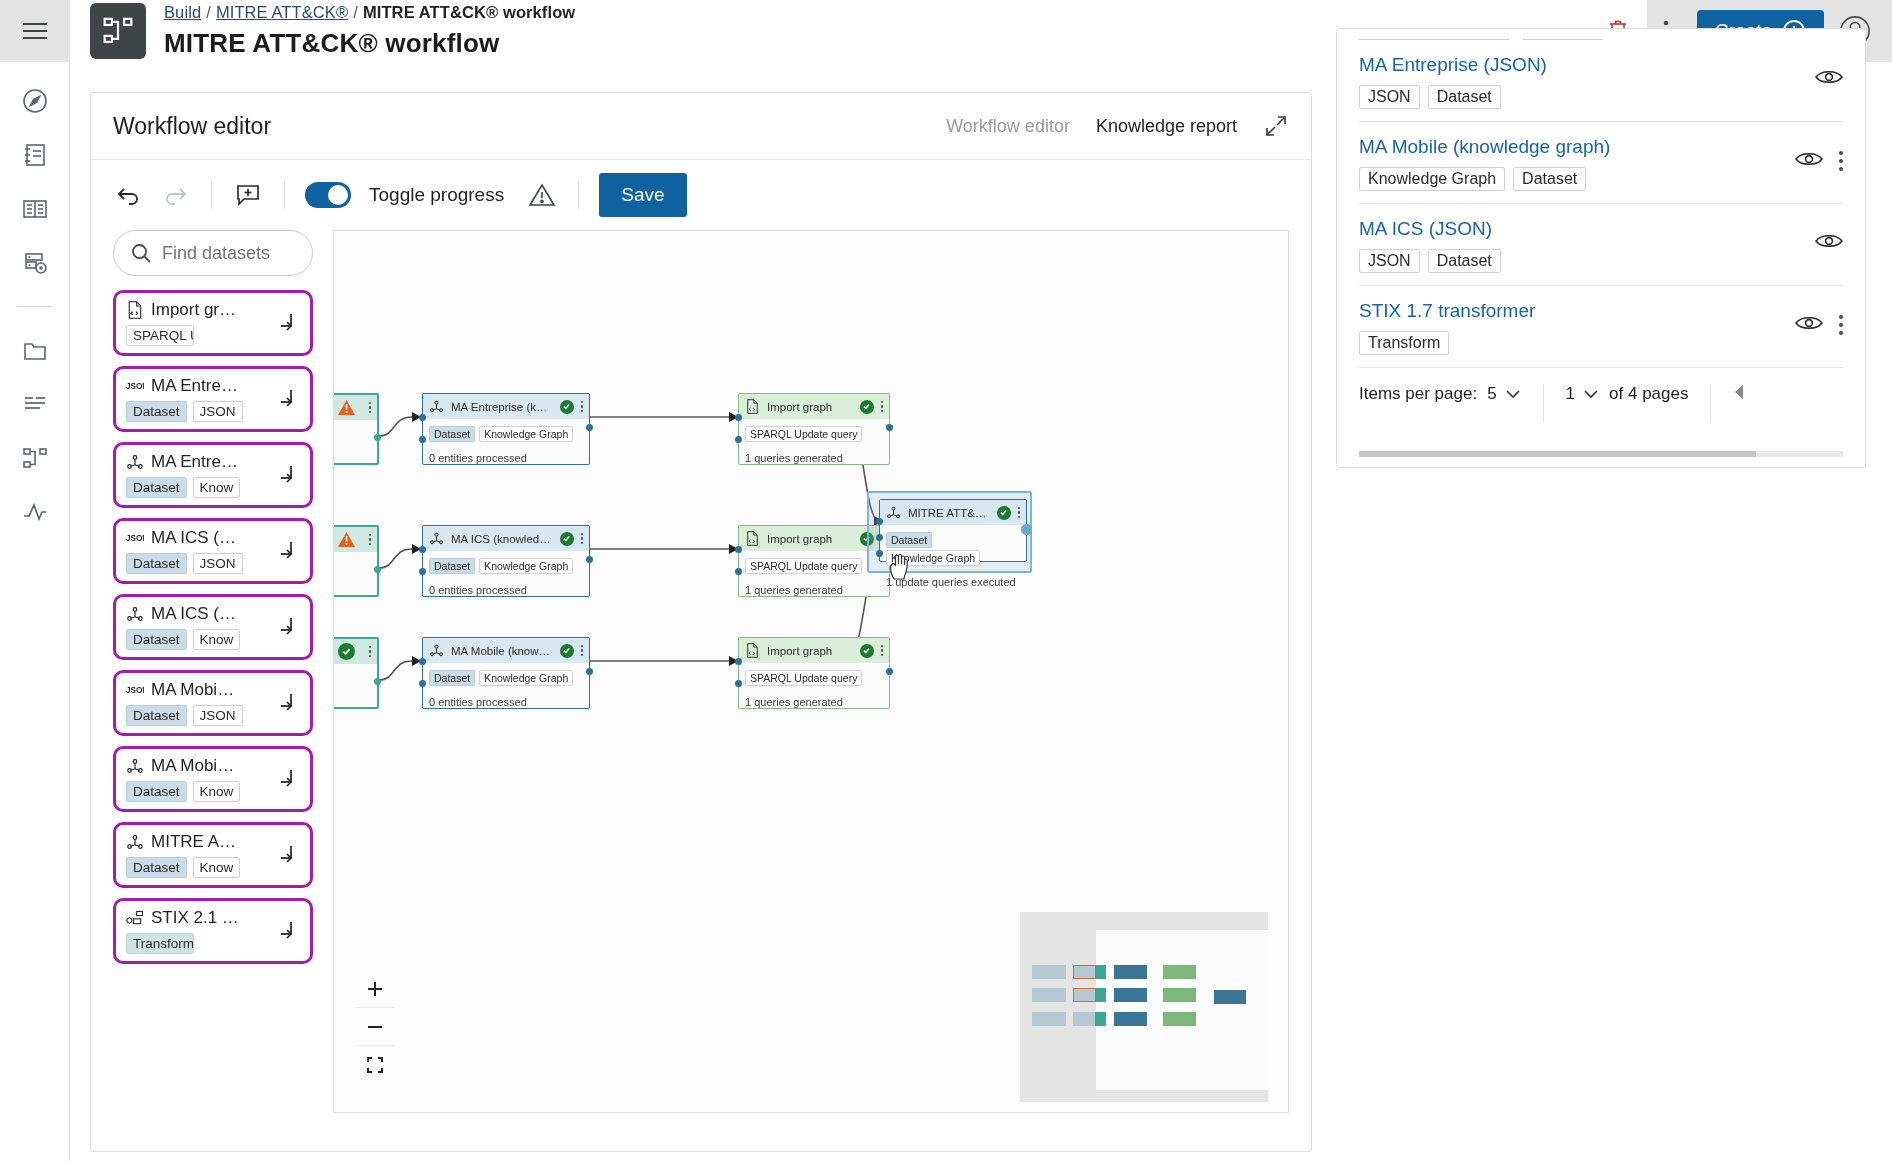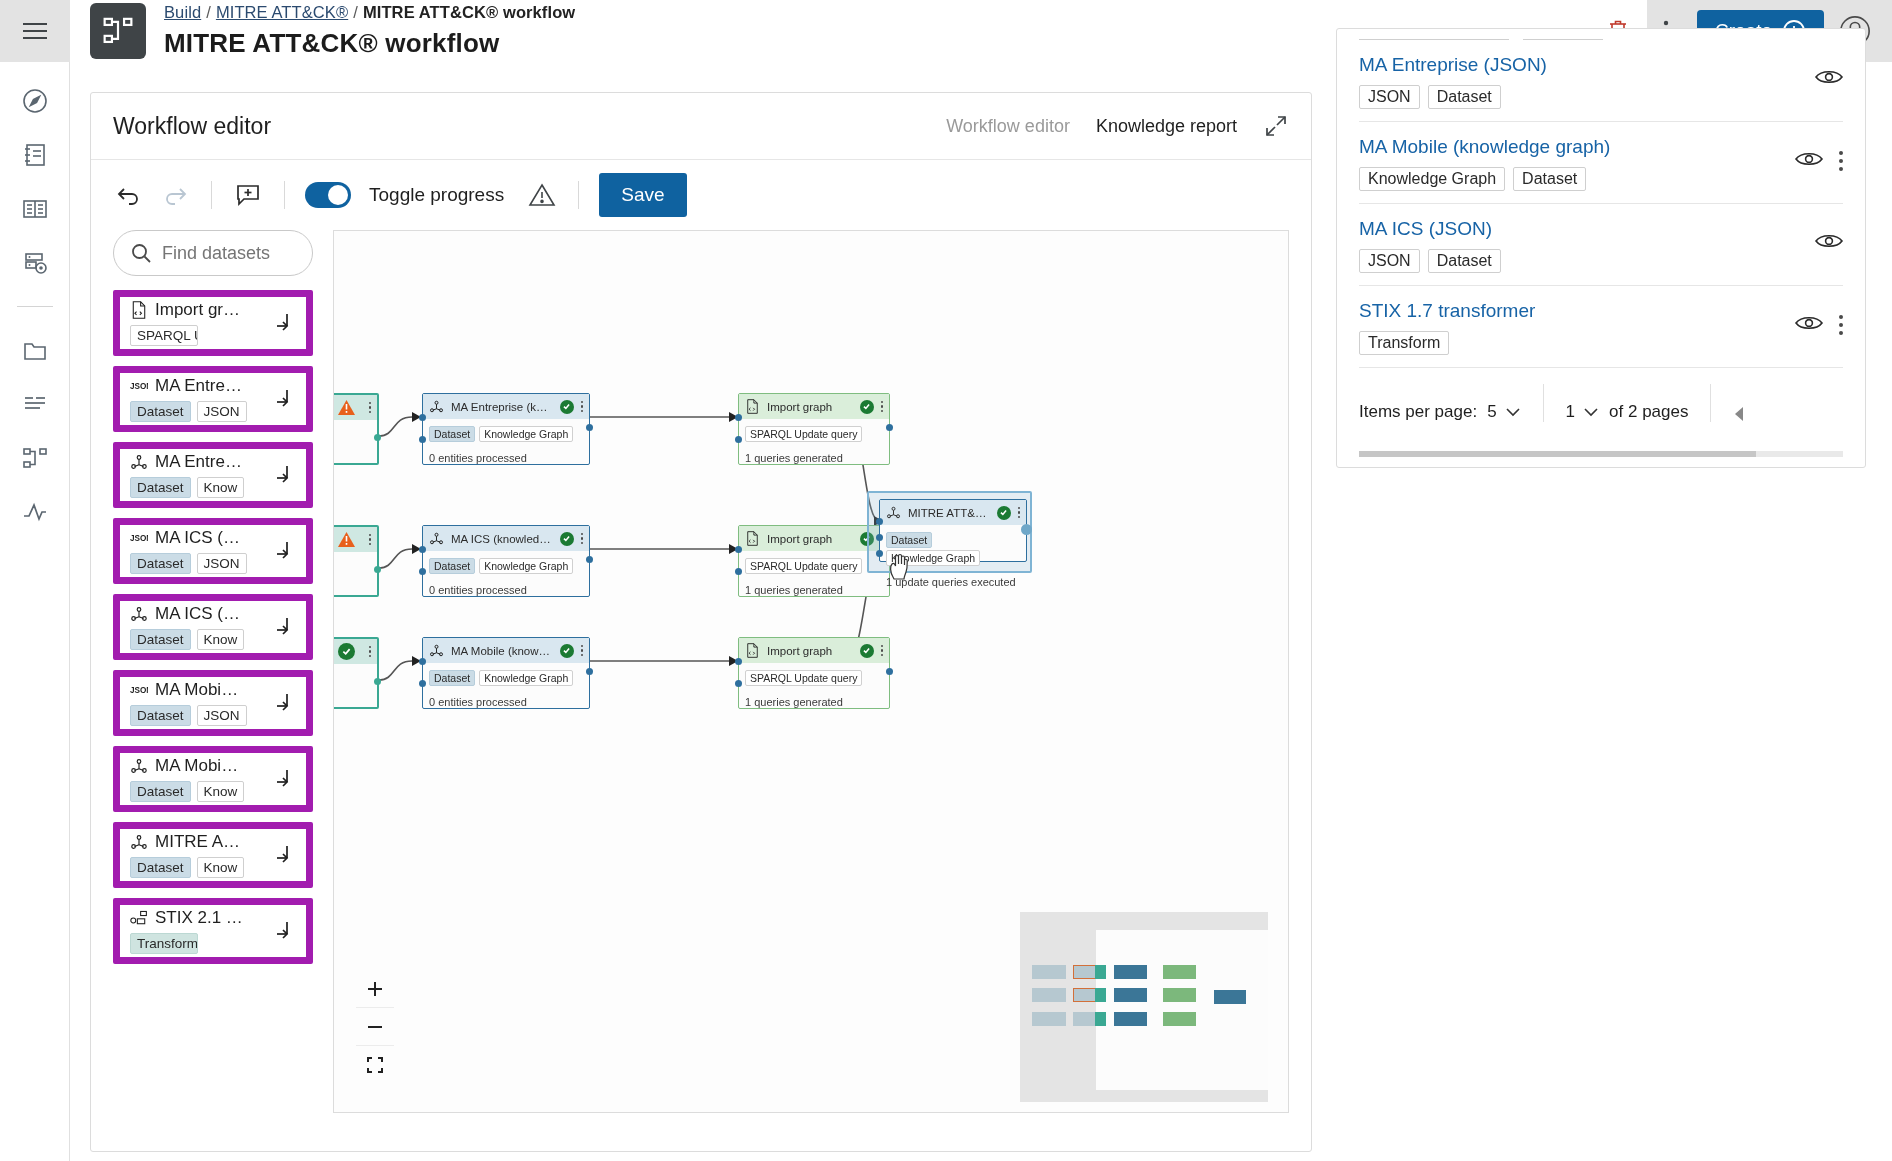--- a/index.html
+++ b/index.html
@@ -98,21 +98,21 @@
   .palette { width: 200px; flex: none; }
   .search-pill {
     height: 46px; border: 1px solid #c9c9c9; border-radius: 23px;
     display: flex; align-items: center; gap: 10px; padding: 0 16px; margin-bottom: 14px;
   }
   .search-pill input {
     border: none; outline: none; font-size: 18px; color: #15803d;
     font-family: inherit; background: transparent; width: 120px;
   }
   .pal-card {
-    border: 7px solid #a21caf; border-radius: 2px; background: #fff;
+    border: 3px solid #a21caf; border-radius: 10px; background: #fff;
     padding: 9px 10px 10px 10px; margin-bottom: 10px; height: 66px;
     display: flex; align-items: center; cursor: pointer;
   }
   .pal-main { flex: 1; min-width: 0; }
   .pal-row1 { display: flex; align-items: center; gap: 7px; }
   .pal-name {
     font-size: 17px; color: #1f1f1f; white-space: nowrap; overflow: hidden;
     text-overflow: ellipsis; max-width: 118px;
   }
   .pal-row2 { display: flex; gap: 6px; margin-top: 5px; }
@@ -175,21 +175,21 @@
   .rp-inner { padding: 0 22px; }
   .rp-top-stub { display: flex; gap: 14px; padding: 10px 22px 0 22px; }
   .rp-top-stub span { display: block; height: 1px; background: #cfcfcf; }
   .rp-row { border-bottom: 1px solid #e6e6e6; padding: 14px 0 12px 0; display: flex; align-items: flex-start; }
   .rp-row:last-of-type { border-bottom: 1px solid #e6e6e6; }
   .rp-left { flex: 1; }
   .rp-name { color: #1763a6; font-size: 19px; margin-bottom: 9px; cursor: pointer; }
   .rp-tags { display: flex; gap: 8px; }
   .rp-tag { font-size: 16px; border: 1px solid #cfcfcf; border-radius: 2px; padding: 2px 8px; color: #2a2a2a; background: #fff; }
   .rp-acts { display: flex; align-items: center; gap: 16px; padding-top: 14px; }
-  .rp-pager { display: flex; align-items: flex-end; padding: 16px 0 0 0; font-size: 17px; color: #1f1f1f; }
+  .rp-pager { display: flex; align-items: flex-start; padding: 16px 0 0 0; font-size: 17px; color: #1f1f1f; }
   .rp-pager .seg { display: flex; align-items: center; gap: 10px; padding: 0 22px; }
   .rp-pager .vline { width: 1px; height: 38px; background: #e0e0e0; }
   .sel-mini { display: flex; align-items: center; gap: 8px; cursor: pointer; }
   .rp-scroll { position: absolute; left: 22px; right: 22px; bottom: 10px; height: 6px; background: #e9e9e9; }
   .rp-scroll i { display: block; height: 6px; width: 82%; background: #c6c6c6; }
 </style>
 </head>
 <body>
 
 <div class="app">
@@ -994,21 +994,21 @@
           </span>
         </div>
         <div class="vline"></div>
         <div class="seg">
           <span class="sel-mini">
             <span>1</span>
             <svg width="16" height="10" viewBox="0 0 16 10" fill="none" stroke="#333" stroke-width="1.6">
                 <path d="M2 2 L8 8 L14 2"></path>
               </svg>
           </span>
-          <span>of 2 pages</span>
+          <span>of 4 pages</span>
         </div>
         <div class="vline"></div>
         <div class="seg">
           <svg width="12" height="16" viewBox="0 0 12 16" fill="#888">
               <path d="M10 1 L2 8 L10 15 Z"></path>
             </svg>
         </div>
       </div>
     </div>
     <div class="rp-scroll">

